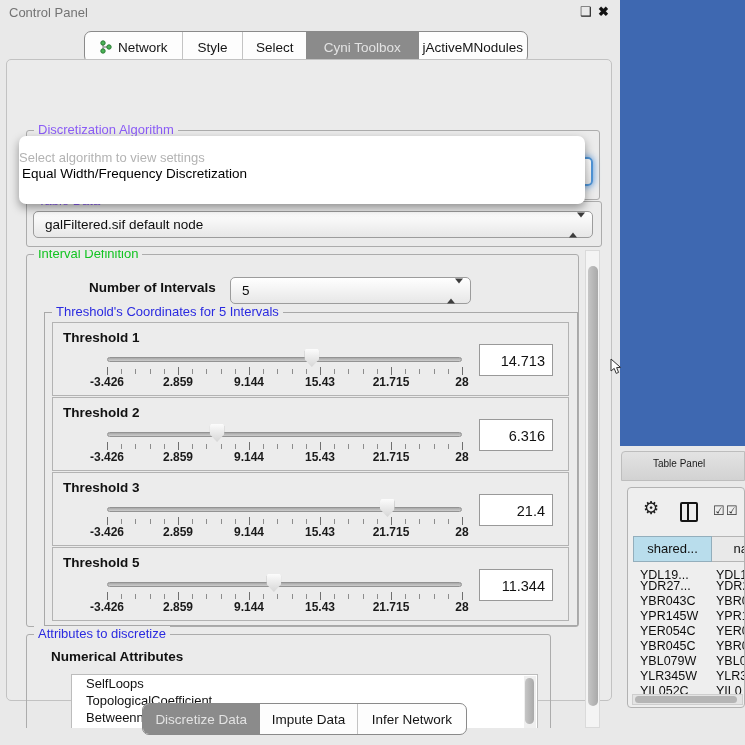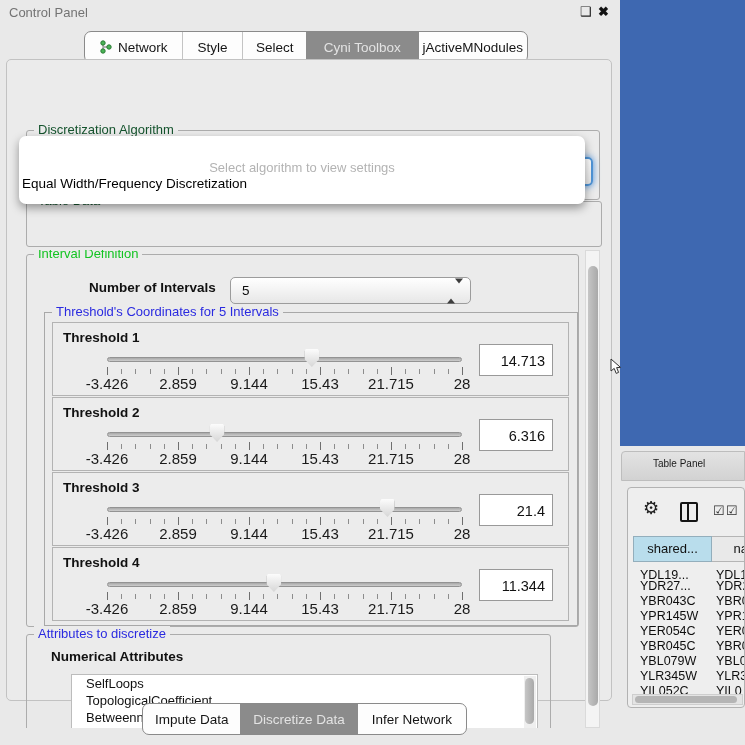--- a/index.html
+++ b/index.html
@@ -26,42 +26,42 @@
   .tw-network{width:97px}.tw-style{width:61px}.tw-select{width:64px}.tw-cyni{width:112px}.tw-jact{width:110px}
   .tw-impute{width:98px}.tw-discr{width:117px}.tw-infer{width:110px}
   #net-tab-icon{width:14px;height:14px;margin-right:5px}
 
   
   #content{position:absolute;left:6px;top:59px;width:606px;height:642px;background:#ebebeb;
            border:1px solid #c2c2c2;border-radius:5px;box-sizing:border-box}
 
   .group{position:absolute;border:1px solid #acacac;border-radius:3px}
   .group-title{position:absolute;top:-9px;left:7px;padding:0 4px;background:#ebebeb;font-size:13px;white-space:nowrap}
-  .gt-black{color:#14532d}.gt-green{color:#12c421}.gt-blue{color:#2a2ae0}
+  .gt-black{color:#8b5cf6}.gt-green{color:#12c421}.gt-blue{color:#2a2ae0}
 
   #disc-group{left:19px;top:70px;width:572px;height:68px}
   #tabledata-group{left:19px;top:141px;width:574px;height:44px}
 
   .combo{position:absolute;background:linear-gradient(#ffffff,#e7e7e7);border:1px solid #9c9c9c;
          border-radius:5px;font-size:13.5px;box-sizing:border-box;color:#0d0d0d}
   .combo-text{position:absolute;left:11px;top:0;line-height:25px;white-space:nowrap}
   .stepper{position:absolute;right:7px;top:50%;transform:translateY(-50%)}
   .tri-up{width:0;height:0;border-left:4px solid transparent;border-right:4px solid transparent;
           border-bottom:5px solid #3d3d3d;margin-bottom:2px}
   .tri-dn{width:0;height:0;border-left:4px solid transparent;border-right:4px solid transparent;
           border-top:5px solid #3d3d3d}
   #algo-combo{left:26px;top:97px;width:560px;height:29px;border:2px solid #4f94d6;
               box-shadow:0 0 6px 1px rgba(90,155,225,.85);z-index:10}
   #tabledata-combo{left:26px;top:151px;width:560px;height:27px}
   #tabledata-combo .combo-text{line-height:25px}
 
   
   #popup{position:absolute;left:12px;top:76px;width:566px;height:68px;background:#fff;
          border-radius:7px;box-shadow:0 4px 10px rgba(0,0,0,.38);z-index:30;box-sizing:border-box}
-  #popup-hint{text-align:center;color:#b3b3b3;font-size:13px;padding-top:24px}
+  #popup-hint{text-align:left;color:#b3b3b3;font-size:13px;padding-top:14px}
   .popup-opt{font-size:13.5px;padding:1px 3px;color:#000;white-space:nowrap}
   .popup-opt.bold{font-weight:bold;margin-top:3px}
 
   
   #viewport{position:absolute;left:12px;top:190px;width:581px;height:478px;overflow:hidden}
   .vsb-track{position:absolute;background:#f4f4f4;border:1px solid #dadada;box-sizing:border-box}
   .vsb-thumb{position:absolute;background:linear-gradient(to right,#c6c6c6,#a9a9a9);border-radius:6px}
   #main-vsb{left:578px;top:190px;width:15px;height:478px}
   #main-vsb-thumb{left:2px;top:15px;width:10px;height:440px}
 
@@ -77,21 +77,21 @@
   .track{position:absolute;left:0;top:34px;width:355px;height:5px;background:linear-gradient(#a8a8a8,#cdcdcd);
          border:1px solid #939393;border-radius:3px;box-sizing:border-box}
   .handle{position:absolute;top:26px;width:15px;height:18px;transform:translateX(-50%);
           background:linear-gradient(#fcfcfc,#d6d6d6);
           clip-path:polygon(10% 0,90% 0,100% 14%,100% 55%,50% 100%,0 55%,0 14%);
           filter:drop-shadow(0 0 1px #777)}
   .ticks{position:absolute;left:0;top:46px;width:356px;height:5px;
          background:repeating-linear-gradient(to right,#8c8c8c 0 1px,transparent 1px 14.2px)}
   .majtick{position:absolute;top:44px;width:1px;height:8px;background:#6f6f6f}
   .mt0{left:0}.mt1{left:20%}.mt2{left:40%}.mt3{left:60%}.mt4{left:80%}.mt5{left:100%}
-  .tlab{position:absolute;top:52px;font-size:15px;font-weight:normal;color:#1a1a1a;transform:translateX(-50%);white-space:nowrap}
+  .tlab{position:absolute;top:52px;font-size:12px;font-weight:bold;color:#1a1a1a;transform:translateX(-50%);white-space:nowrap}
   .value-box{position:absolute;left:426px;top:21px;width:74px;height:32px;background:#fff;border:1px solid #999;
              font-size:14.5px;text-align:right;line-height:32px;padding-right:7px;box-sizing:border-box}
 
   
   #attr-group{left:7px;top:384px;width:523px;height:110px}
   #attr-heading{position:absolute;left:32px;top:399px;font-size:13.5px;font-weight:bold}
   #attr-list{position:absolute;left:52px;top:424px;width:467px;height:70px;background:#fff;
              border:1px solid #bcbcbc;box-sizing:border-box;overflow:hidden}
   .attr-item{font-size:13px;padding:1px 0 1px 14px;white-space:nowrap}
   #attr-vsb{position:absolute;right:1px;top:1px;width:12px;height:68px;background:#efefef}
@@ -174,20 +174,26 @@
     </div>
 
     <div id="popup">
       <div id="popup-hint">Select algorithm to view settings</div>
       <div class="popup-opt">Equal Width/Frequency Discretization</div>
     </div>
 
     <div id="tabledata-group" class="group">
       <span class="group-title gt-black">Table Data</span>
     </div>
+    <div id="tabledata-combo" class="combo">
+      <span class="combo-text">galFiltered.sif default node</span>
+      <span class="stepper">
+        <span class="tri-up"></span><span class="tri-dn"></span>
+      </span>
+    </div>
 
     <div id="viewport">
 
       <div id="interval-group" class="group">
         <span class="group-title gt-green">Interval Definition</span>
 
         <span id="noi-label">Number of Intervals</span>
         <div id="noi-spinner" class="combo">
           <span class="combo-text">5</span>
           <span class="stepper">
@@ -258,21 +264,21 @@
               <span class="tlab mt1">2.859</span>
               <span class="tlab mt2">9.144</span>
               <span class="tlab mt3">15.43</span>
               <span class="tlab mt4">21.715</span>
               <span class="tlab mt5">28</span>
             </div>
             <div class="value-box">21.4</div>
           </div>
 
           <div class="thr-panel" style="top:234px">
-            <span class="thr-label">Threshold 4</span>
+            <span class="thr-label">Threshold 5</span>
             <div class="slider-zone">
               <div class="track"></div>
               <div class="handle" style="left: 47%;"></div>
               <div class="ticks"></div>
               <div class="majtick mt0"></div>
                 <div class="majtick mt1"></div>
                 <div class="majtick mt2"></div>
               <div class="majtick mt3"></div>
                 <div class="majtick mt4"></div>
                 <div class="majtick mt5"></div>
@@ -302,25 +308,25 @@
       </div>
 
     </div>
 
     <div id="main-vsb" class="vsb-track">
       <div id="main-vsb-thumb" class="vsb-thumb"></div>
     </div>
   </div>
 
   <div id="bottom-tabs" class="tabbar">
+    <div class="tab tw-discr sel">
+      <span>Discretize Data</span>
+    </div>
     <div class="tab tw-impute">
       <span>Impute Data</span>
-    </div>
-    <div class="tab tw-discr sel">
-      <span>Discretize Data</span>
     </div>
     <div class="tab tw-infer">
       <span>Infer Network</span>
     </div>
   </div>
 </div>
 
 <div id="net-frame">
   
   

